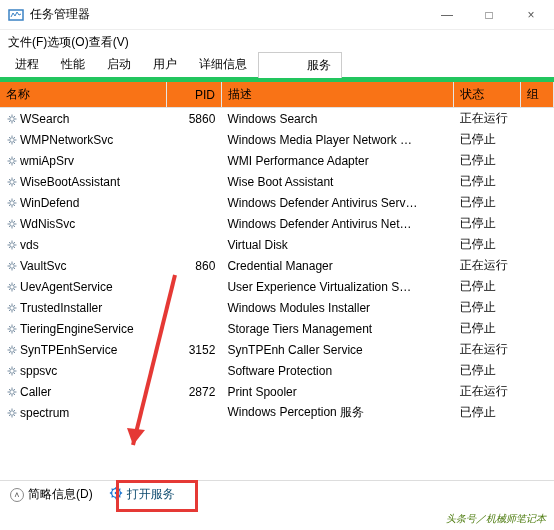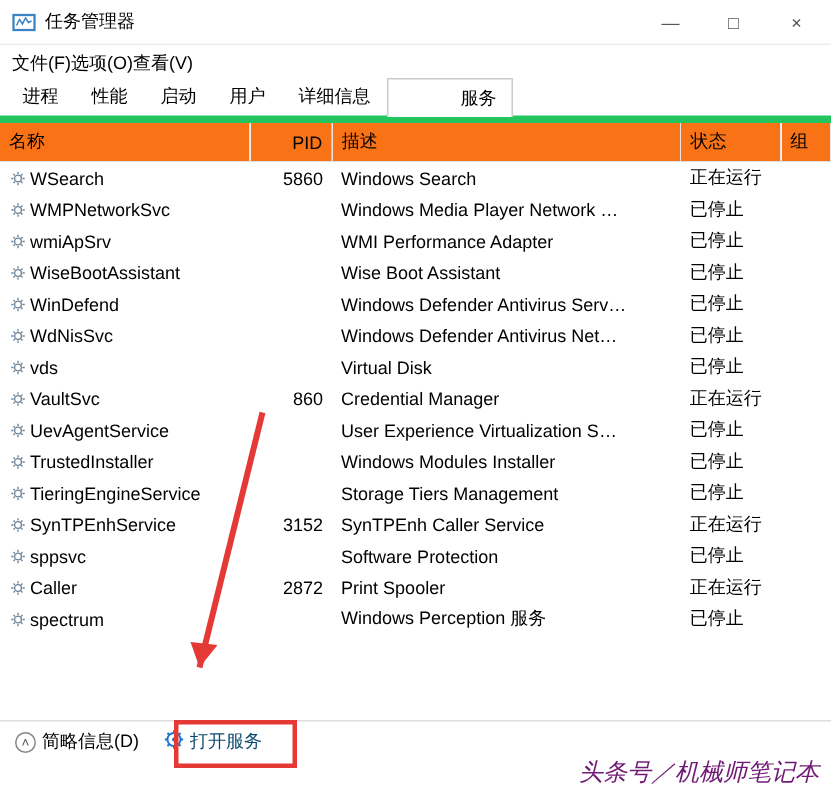--- a/index.html
+++ b/index.html
@@ -25,21 +25,21 @@
 .col-status { width: 60px; }
 .col-group { width: 30px; }
 .gear-icon { display: inline-block; width: 12px; height: 12px; margin-right: 2px; vertical-align: -2px; }
 .statusbar { position: absolute; bottom: 22px; left: 0; right: 0; height: 28px; border-top: 1px solid #ddd; display: flex; align-items: center; padding: 0 10px; gap: 16px; background: #fff; font-size: 12px; }
 .statusbar .link { display: flex; align-items: center; gap: 4px; cursor: pointer; }
 .statusbar .link.open-svc { color: #0c4a6e; }
 .chevron-circle { width: 14px; height: 14px; border: 1px solid #888; border-radius: 50%; display: inline-flex; align-items: center; justify-content: center; font-size: 9px; color: #555; }
 .open-svc-icon { color: #1976d2; }
 .red-box { position: absolute; border: 3px solid #e53935; width: 82px; height: 32px; left: 116px; bottom: 18px; pointer-events: none; }
 .arrow-svg { position: absolute; left: 115px; top: 270px; width: 70px; height: 200px; pointer-events: none; }
-.watermark { position: absolute; right: 8px; bottom: 4px; font-size: 16px; color: #701a75; font-style: italic; }
+.watermark { position: absolute; right: 8px; bottom: 4px; font-size: 10px; color: #4d7c0f; font-style: italic; }
 </style>
 </head>
 <body>
 
 <div class="titlebar">
   <span class="app-icon">
     <svg viewBox="0 0 16 16">
         <rect x="1" y="3" width="14" height="10" fill="none" stroke="#3b82c4" stroke-width="1.5"></rect>
         <polyline points="3,10 5,6 7,9 9,5 11,8 13,7" fill="none" stroke="#3b82c4" stroke-width="1"></polyline>
       </svg>

